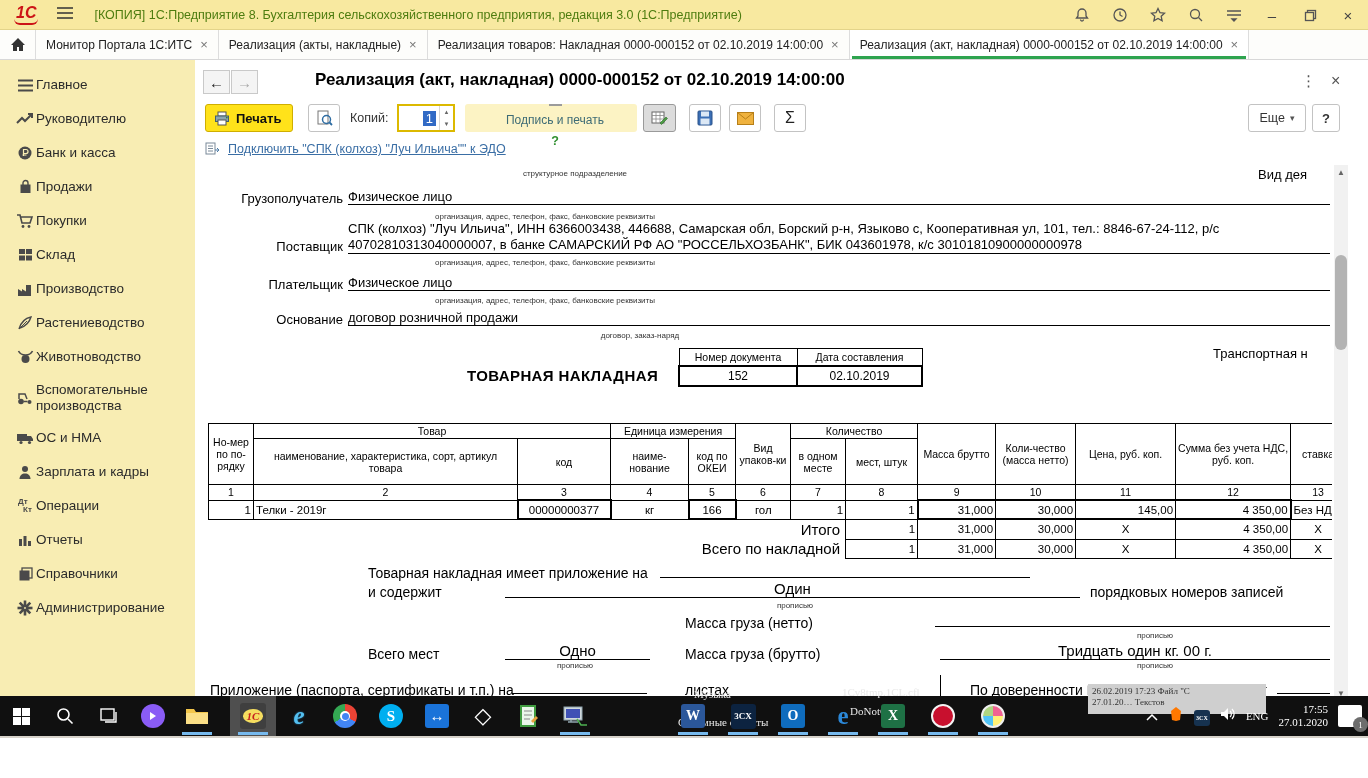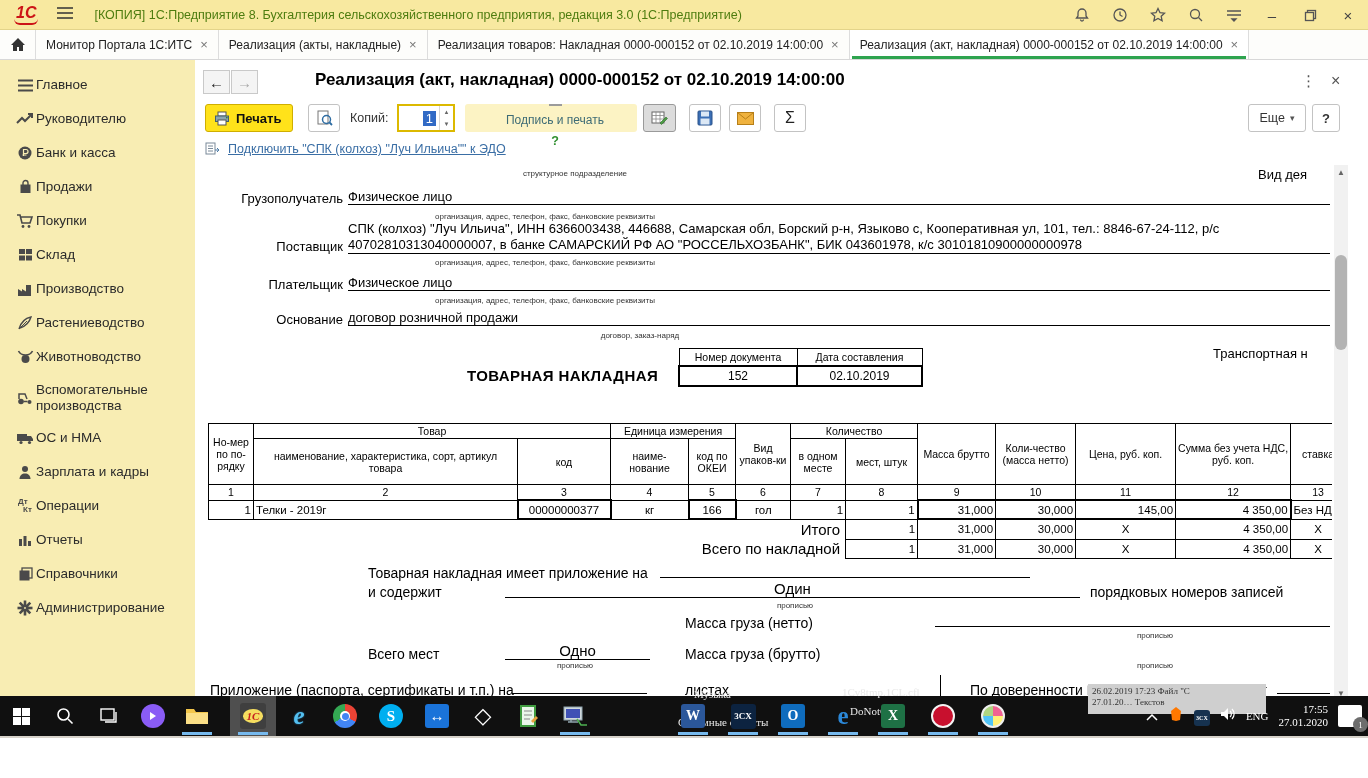--- a/index.html
+++ b/index.html
@@ -560,20 +560,21 @@
       <div class="abs cap" style="left:500px;top:436px;width:200px">прописью</div>
 
       <div class="abs ftr-lbl" style="left:490px;top:450px">Масса груза (нетто)</div>
       <div class="abs uline" style="left:740px;top:448px;width:395px;height:14px"></div>
       <div class="abs cap" style="left:860px;top:466px;width:200px">прописью</div>
 
       <div class="abs ftr-lbl" style="left:173px;top:481px">Всего мест</div>
       <div class="abs ftr-val" style="left:310px;top:477px;width:145px">Одно</div>
       <div class="abs cap" style="left:280px;top:496px;width:200px">прописью</div>
       <div class="abs ftr-lbl" style="left:490px;top:481px">Масса груза (брутто)</div>
+      <div class="abs ftr-val" style="left:745px;top:477px;width:390px">Тридцать один кг. 00 г.</div>
       <div class="abs cap" style="left:860px;top:496px;width:200px">прописью</div>
 
       <div class="abs ftr-lbl" style="left:15px;top:517px">Приложение (паспорта, сертификаты и т.п.) на</div>
       <div class="abs uline" style="left:317px;top:515px;width:135px;height:14px"></div>
       <div class="abs ftr-lbl" style="left:490px;top:517px">листах</div>
       <div class="abs" style="left:745px;top:510px;height:28px;border-left:1px solid #000"></div>
       <div class="abs ftr-lbl" style="left:775px;top:517px">По доверенности №</div>
       <div class="abs uline" style="left:925px;top:515px;width:120px;height:14px"></div>
       <div class="abs ftr-lbl" style="left:1058px;top:517px">от</div>
       <div class="abs uline" style="left:1082px;top:515px;width:53px;height:14px"></div>

